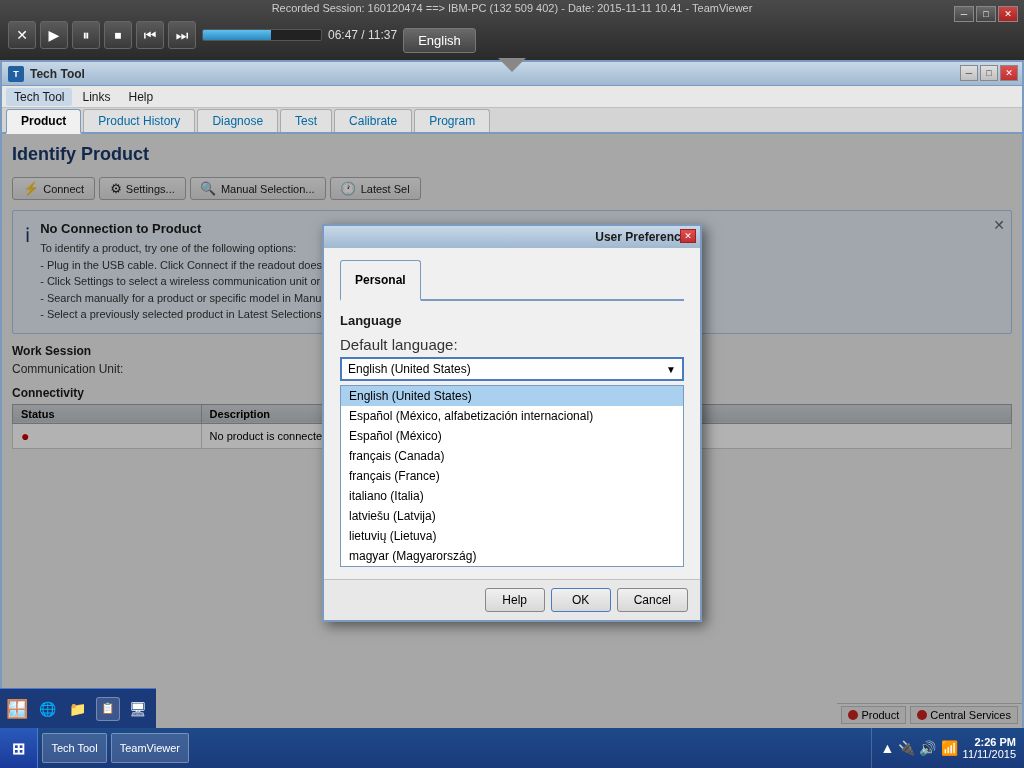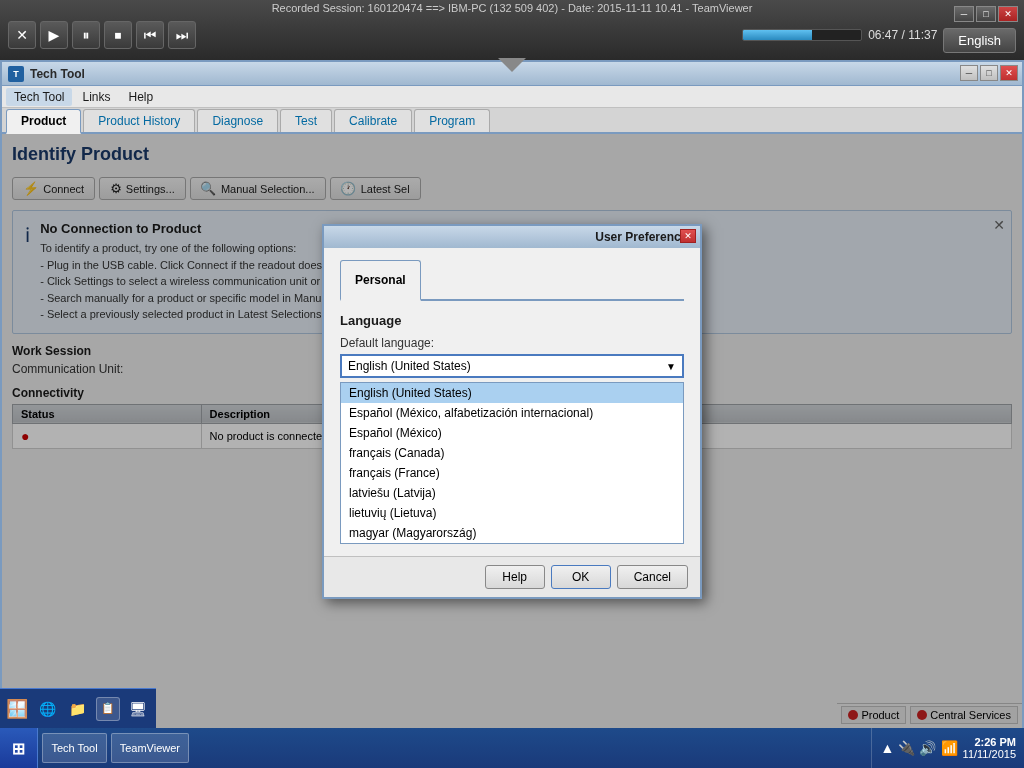--- a/index.html
+++ b/index.html
@@ -7,21 +7,20 @@
 
     
     .tv-bar {
       background: linear-gradient(180deg, #4a4a4a 0%, #2a2a2a 100%);
       height: 60px;
       display: flex;
       align-items: center;
       padding: 0 8px;
       gap: 6px;
       position: relative;
-      justify-content: space-between;
     }
     .tv-title {
       position: absolute;
       top: 0; left: 0; right: 0;
       text-align: center;
       color: #ccc;
       font-size: 11px;
       padding-top: 2px;
     }
     .tv-controls {
@@ -383,21 +382,21 @@
     }
 
     .dialog-section-label {
       font-size: 13px;
       font-weight: bold;
       color: #1a1a1a;
       margin-bottom: 8px;
     }
 
     .dialog-field-label {
-      font-size: 12px;
+      font-size: 15px;
       color: #333;
       margin-bottom: 4px;
     }
 
     
     .lang-select-wrapper {
       position: relative;
       margin-bottom: 4px;
     }
     .lang-select-display {
@@ -707,20 +706,21 @@
             <span class="arrow">▼</span>
           </div>
         </div>
 
         <div class="lang-dropdown">
           <div class="lang-option selected">English (United States)</div>
           <div class="lang-option">Español (México, alfabetización internacional)</div>
           <div class="lang-option">Español (México)</div>
           <div class="lang-option">français (Canada)</div>
           <div class="lang-option">français (France)</div>
+          <div class="lang-option">italiano (Italia)</div>
           <div class="lang-option">latviešu (Latvija)</div>
           <div class="lang-option">lietuvių (Lietuva)</div>
           <div class="lang-option">magyar (Magyarország)</div>
 
         </div>
       </div>
 
       <div class="dialog-footer">
         <button class="dialog-btn">Help</button>
         <button class="dialog-btn default">OK</button>

